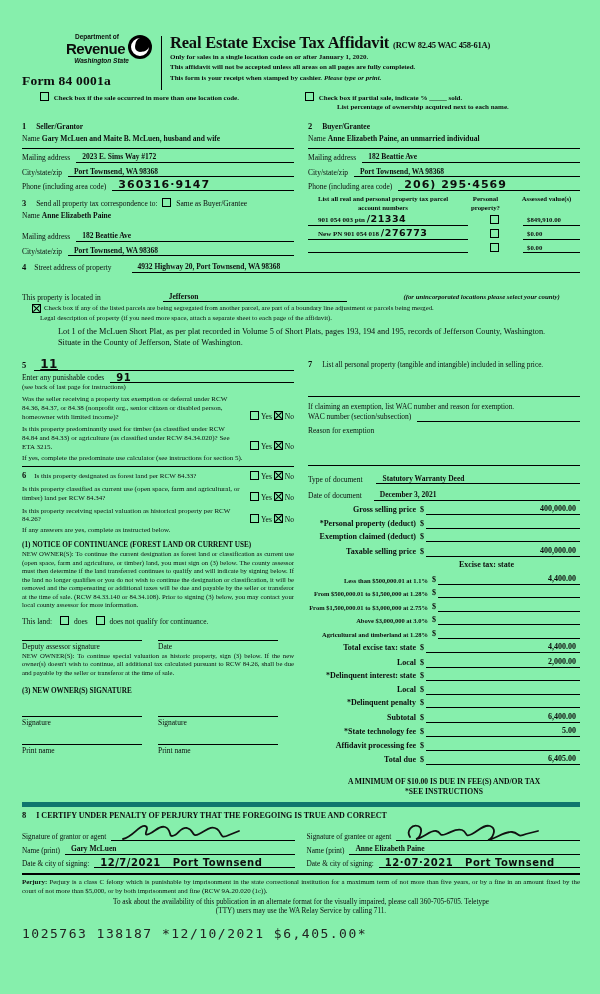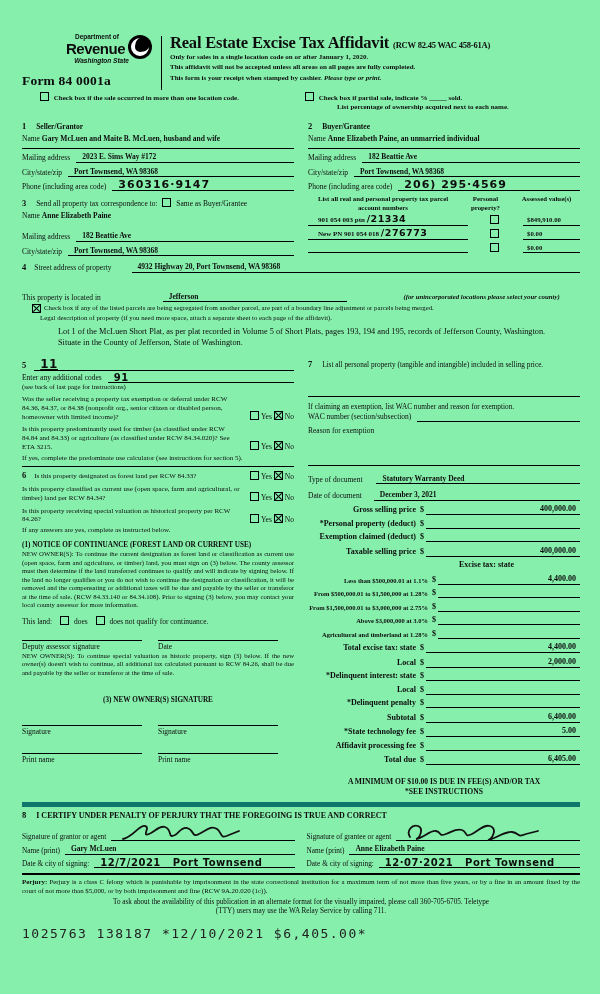--- a/index.html
+++ b/index.html
@@ -243,21 +243,21 @@
   </div>
 
   <div class="cols2" style="margin-top:10px;">
     <div class="colL">
 
       <div class="fld" style="margin-top:0;">
         <span class="secno">5</span>
         <span class="uf hand2" style="font-size:12px;text-decoration:underline;">11</span>
       </div>
       <div class="fld" style="margin-top:2px;">
-        <span class="lab">Enter any additional codes</span>
+        <span class="lab">Enter any punishable codes</span>
         <span class="uf hand2" style="font-size:10px;">91</span>
       </div>
       <div style="font-size:6.8px;">(see back of last page for instructions)</div>
 
       <div class="q">
         <span class="qt">Was the seller receiving a property tax exemption or deferral under RCW 84.36, 84.37, or 84.38 (nonprofit org., senior citizen or disabled person, homeowner with limited income)?</span>
         <span class="yn"><span class="cb"></span><span>Yes</span><span class="cb x"></span><span>No</span></span>
       </div>
       <div class="q">
         <span class="qt">Is this property predominantly used for timber (as classified under RCW 84.84 and 84.33) or agriculture (as classified under RCW 84.34.020)? See ETA 3215.</span>
@@ -291,21 +291,21 @@
           <span>does not qualify for continuance.</span>
         </div>
 
         <div class="sigrow">
           <div class="sg"><span>Deputy assessor signature</span></div>
           <div class="sg"><span>Date</span></div>
         </div>
 
         <div class="notice-body">NEW OWNER(S): To continue special valuation as historic property, sign (3) below. If the new owner(s) doesn't wish to continue, all additional tax calculated pursuant to RCW 84.26, shall be due and payable by the seller or transferor at the time of sale.</div>
 
-        <div class="notice-title" style="text-align:center;margin-top:19px;">(3)  NEW OWNER(S) SIGNATURE</div>
+        <div class="notice-title" style="text-align:left;margin-top:10px;">(3)  NEW OWNER(S) SIGNATURE</div>
 
         <div class="sigrow" style="margin-top:20px;">
           <div class="sg"><span>Signature</span></div>
           <div class="sg"><span>Signature</span></div>
         </div>
         <div class="sigrow" style="margin-top:16px;">
           <div class="sg"><span>Print name</span></div>
           <div class="sg"><span>Print name</span></div>
         </div>
       </div>

